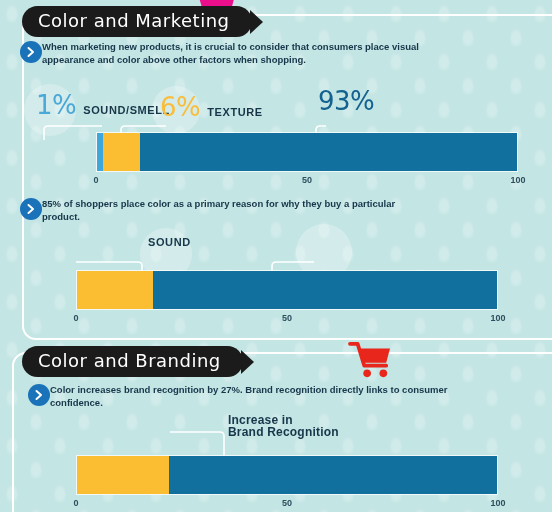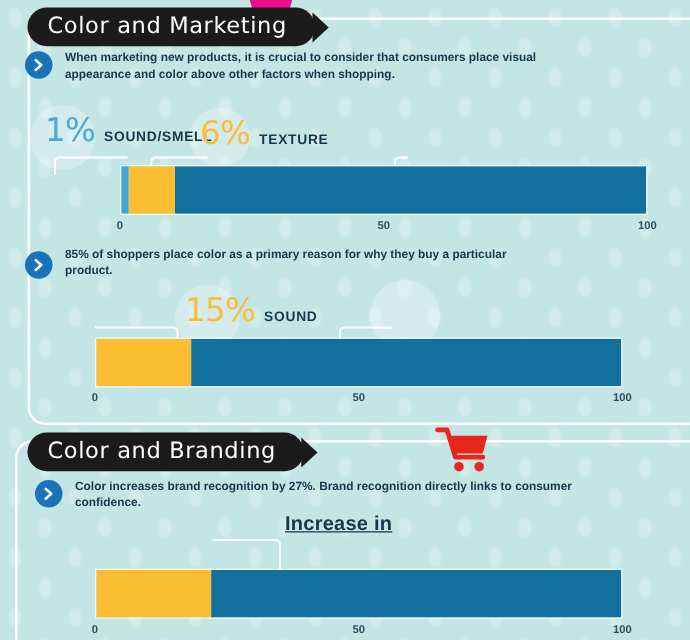--- a/index.html
+++ b/index.html
@@ -56,39 +56,39 @@
     right: -11px; top: 50%;
     transform: translateY(-50%);
     border-left: 13px solid #1b1b1b;
     border-top: 12px solid transparent;
     border-bottom: 12px solid transparent;
   }
   #pill-marketing { left: 22px; top: 6px; }
   #pill-branding  { left: 22px; top: 346px; }
 
   
-  .bullet-row { position: absolute; display: flex; align-items: flex-start; gap: 10px; }
+  .bullet-row { position: absolute; display: flex; align-items: flex-start; }
   .chevron {
     flex: 0 0 auto;
     width: 22px; height: 22px;
     border-radius: 50%;
     background: #1a72b8;
     display: flex; align-items: center; justify-content: center;
     margin-top: 1px;
   }
   .chevron svg { display: block; }
   .bullet-text {
     font-size: 9.5px;
     line-height: 13px;
     color: #17364a;
     font-weight: bold;
     max-width: 380px;
   }
   #bullet-1 { left: 20px; top: 40px; }
-  #bullet-2 { left: 20px; top: 197px; align-items: flex-end; }
+  #bullet-2 { left: 20px; top: 197px; }
   #bullet-3 { left: 28px; top: 383px; }
   #bullet-3 .bullet-text { max-width: 440px; }
 
   
   .cart { position: absolute; }
   #cart-pink { left: 190px; top: -10px; }
   #cart-red  { left: 348px; top: 340px; }
 
   
   .stat {
@@ -104,21 +104,21 @@
     letter-spacing: -0.5px;
     line-height: 1;
   }
   .stat .cap {
     font-size: 11px;
     font-weight: bold;
     letter-spacing: 0.6px;
     color: #17364a;
     line-height: 1.1;
   }
-  .stat .cap.mixed { letter-spacing: 0.2px; font-size: 16px; text-decoration: underline; }
+  .stat .cap.mixed { letter-spacing: 0.2px; font-size: 12px; }
   .c-lightblue { color: #4aa8d8; }
   .c-yellow    { color: #f9bd3b; }
   .c-darkblue  { color: #14628f; }
 
   #stat-sound   { left: 36px;  top: 92px; }
   #stat-texture { left: 160px; top: 94px; }
   #stat-visual  { left: 318px; top: 88px; }
   #stat-other   { left: 148px; top: 236px; }
   #stat-color   { left: 300px; top: 232px; margin-top: 43px; }
   #stat-brand   { left: 228px; top: 414px; }
@@ -215,20 +215,21 @@
     <span class="num c-lightblue">1%</span>
     <span class="cap">SOUND/SMELL</span>
   </div>
 
   <div class="stat" id="stat-texture">
     <span class="num c-yellow">6%</span>
     <span class="cap">TEXTURE</span>
   </div>
 
   <div class="stat" id="stat-visual">
+    <span class="num c-darkblue">93%</span>
   </div>
 
   <svg class="connector" style="left:40px; top:118px; width:480px; height:22px;">
     <path d="M4 22 L4 12 Q4 8 8 8 L62 8" stroke="#ffffff" stroke-width="1.6" fill="none"></path>
     <path d="M126 8 L85 8 Q81 8 81 12 L81 22" stroke="#ffffff" stroke-width="1.6" fill="none"></path>
     <path d="M286 8 L280 8 Q276 8 276 12 L276 22" stroke="#ffffff" stroke-width="1.6" fill="none"></path>
   </svg>
 
   <div class="chart" id="chart-1">
     <div class="bar-track">
@@ -249,21 +250,20 @@
         <path d="M3.5 2 L8 6 L3.5 10" stroke="#ffffff" stroke-width="2" fill="none" stroke-linecap="round" stroke-linejoin="round"></path>
       </svg>
     </span>
     <span class="bullet-text">85% of shoppers place color as a primary reason for why they buy a particular product.</span>
   </div>
 
   <div class="halo" id="halo-3"></div>
   <div class="halo" id="halo-4"></div>
 
   <div class="stat" id="stat-other">
-    <span class="num c-yellow">15%</span>
     <span class="cap">SOUND</span>
   </div>
 
   <div class="stat" id="stat-color">
     <span class="num c-darkblue">85%</span>
     <span class="cap">VISUAL</span>
   </div>
 
   <svg class="connector" style="left:76px; top:258px; width:440px; height:18px;">
     <path d="M0 4 L62 4 Q66 4 66 8 L66 18" stroke="#ffffff" stroke-width="1.6" fill="none"></path>
@@ -287,20 +287,21 @@
       <svg width="12" height="12" viewBox="0 0 12 12">
         <path d="M3.5 2 L8 6 L3.5 10" stroke="#ffffff" stroke-width="2" fill="none" stroke-linecap="round" stroke-linejoin="round"></path>
       </svg>
     </span>
     <span class="bullet-text">Color increases brand recognition by 27%. Brand recognition directly links to consumer confidence.</span>
   </div>
 
   <div class="stat" id="stat-brand">
     <span class="cap mixed">
       <span>Increase in</span><br>
+      <span>Brand Recognition</span>
     </span>
   </div>
 
   <svg class="connector" style="left:170px; top:428px; width:300px; height:30px;">
     <path d="M0 4 L50 4 Q54 4 54 8 L54 30" stroke="#ffffff" stroke-width="1.6" fill="none"></path>
   </svg>
 
   <div class="chart" id="chart-3">
     <div class="bar-track">
       <div class="seg seg-yellow" style="width:22%"></div>

